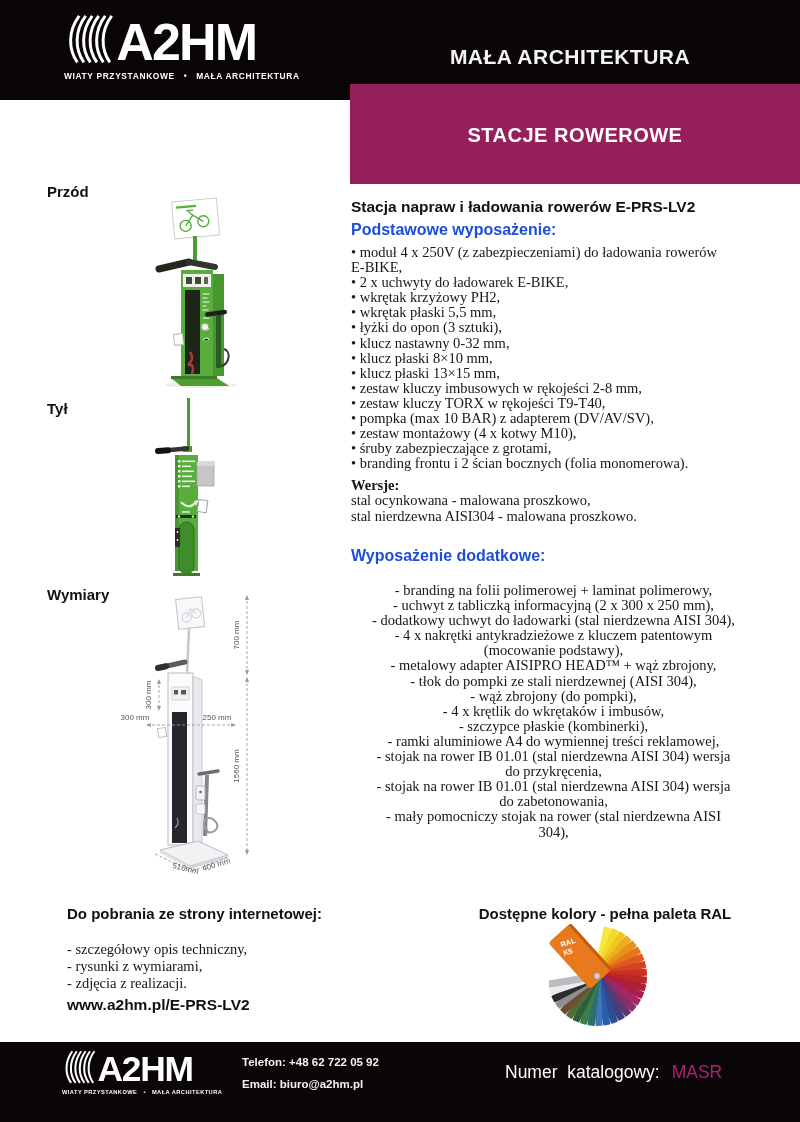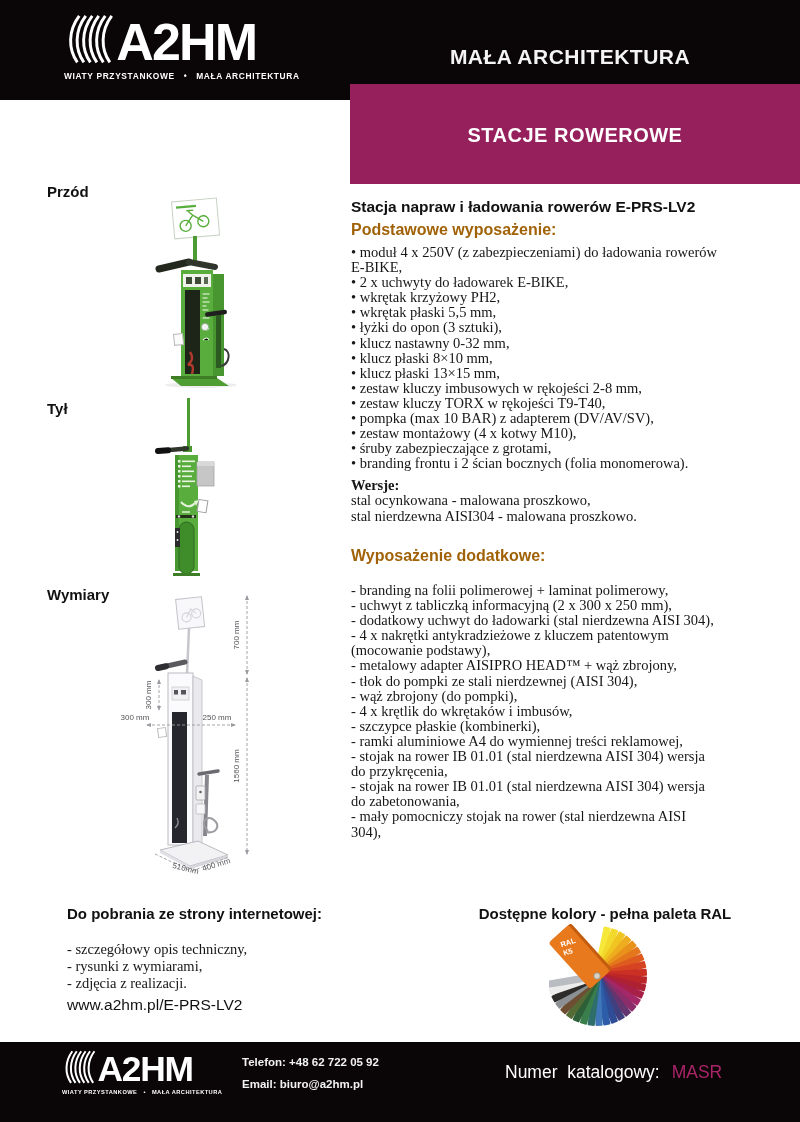--- a/index.html
+++ b/index.html
@@ -12,30 +12,30 @@
   #banner-text{width:450px;top:40px;left:0;text-align:center;color:#fff;
                font-weight:bold;font-size:20px;letter-spacing:.5px;}
   #header-title{left:350px;top:45px;width:440px;text-align:center;color:#f4f4f4;
                 font-weight:bold;font-size:21px;letter-spacing:.5px;}
   
   .logo{width:205px;}
   .logo-tagline{margin-top:1px;color:#fff;font-weight:bold;font-size:8.4px;
                 letter-spacing:.65px;text-align:center;white-space:pre;width:205px;}
   
   .view-label{font-weight:bold;font-size:15px;color:#111;}
-  .h-sans{font-weight:bold;font-size:16px;color:#a16207;}
+  .h-sans{font-weight:bold;font-size:16px;color:#1d4ed8;}
   .h-sans-sm{font-weight:bold;font-size:15.5px;color:#111;}
   
   .serif{font-family:"Liberation Serif",serif;font-size:14.5px;color:#161616;}
   .slist .sline{white-space:nowrap;line-height:15.1px;}
   .dlist .sline{white-space:nowrap;line-height:17px;}
   .vlist .sline{white-space:nowrap;line-height:15.5px;}
   .serif-bold{font-weight:bold;}
   
-  #url{font-weight:normal;font-size:15.5px;color:#111;}
+  #url{font-weight:bold;font-size:15.5px;color:#111;}
   
   #footer-bar{left:0;top:1042px;width:800px;height:80px;background:#0a0507;}
   .footer-contact{color:#f2f2f2;font-weight:bold;font-size:11.5px;}
   #catalog-line{color:#fff;font-weight:normal;font-size:17.5px;white-space:pre;}
   #catalog-number{color:#aa2468;margin-left:12px;}
   svg text{font-family:"Liberation Sans",sans-serif;}
   .dim-label{font-size:8px;fill:#55555a;}
 </style>
 </head>
 <body>
@@ -240,21 +240,21 @@
     </div>
 
   <div class="abs serif serif-bold" style="left:351px;top:477px;">Wersje:</div>
   <div class="abs serif vlist" style="left:351px;top:493px;width:405px;">
       <div class="sline">stal ocynkowana - malowana proszkowo,</div>
       <div class="sline">stal nierdzewna AISI304 - malowana proszkowo.</div>
     </div>
 
   <div class="abs h-sans" style="left:351px;top:547px;">Wyposażenie dodatkowe:</div>
 
-  <div class="abs serif slist" style="left:351px;top:583px;width:405px;">
+  <div class="abs serif slist" style="left:351px;top:583px;width:405px;text-align:center;">
       <div class="sline">- branding na folii polimerowej + laminat polimerowy,</div>
       <div class="sline">- uchwyt z tabliczką informacyjną (2 x 300 x 250 mm),</div>
       <div class="sline">- dodatkowy uchwyt do ładowarki (stal nierdzewna AISI 304),</div>
       <div class="sline">- 4 x nakrętki antykradzieżowe z kluczem patentowym</div>
       <div class="sline">(mocowanie podstawy),</div>
       <div class="sline">- metalowy adapter AISIPRO HEAD™ + wąż zbrojony,</div>
       <div class="sline">- tłok do pompki ze stali nierdzewnej (AISI 304),</div>
       <div class="sline">- wąż zbrojony (do pompki),</div>
       <div class="sline">- 4 x krętlik do wkrętaków i imbusów,</div>
       <div class="sline">- szczypce płaskie (kombinerki),</div>

